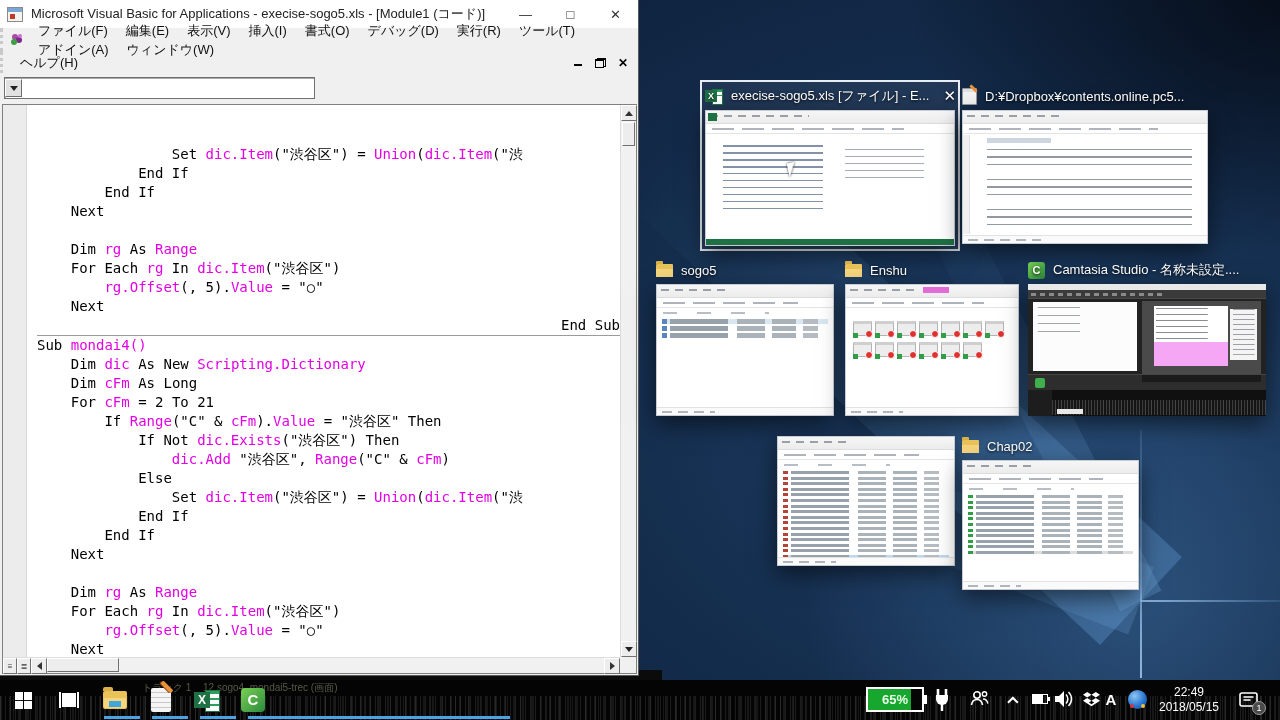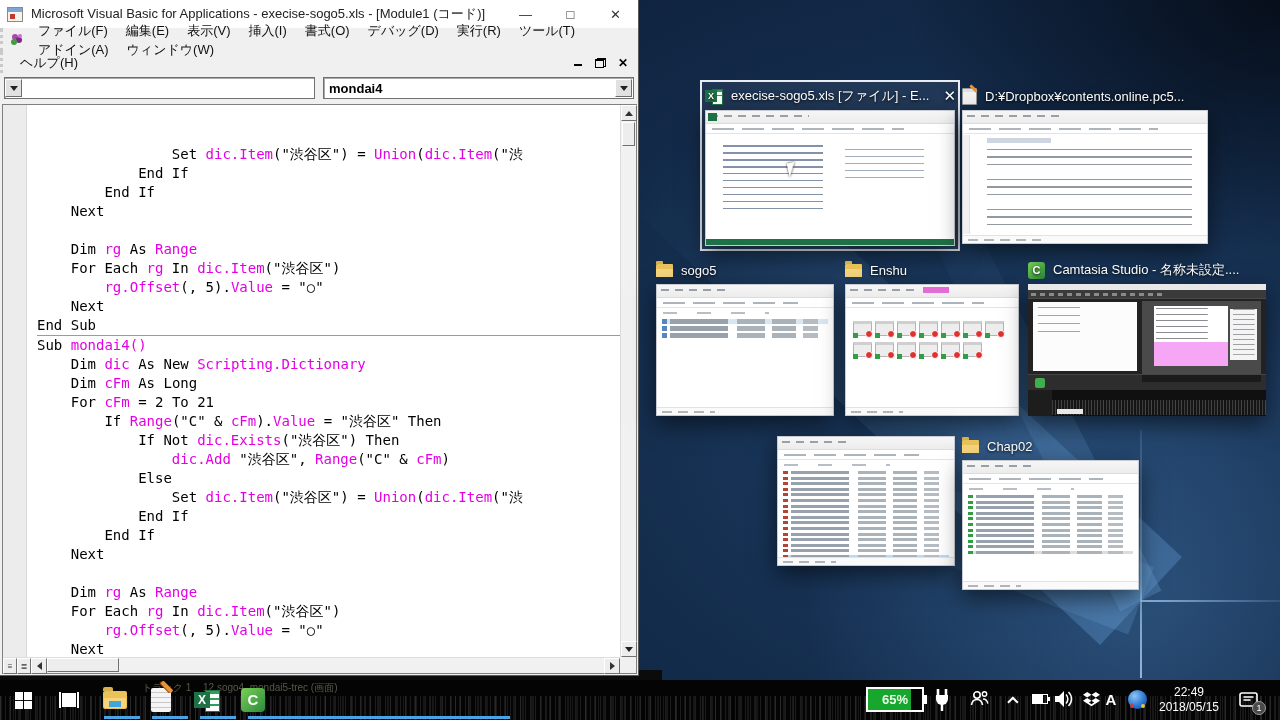--- a/index.html
+++ b/index.html
@@ -70,21 +70,21 @@
 
   #codeframe { position:absolute; left:2px; top:104px; right:1px; bottom:1px;
     border:1px solid #808080; background:#fff; }
   .marginstrip { position:absolute; left:0; top:0; bottom:16px; width:24px;
     background:#ececec; border-right:1px solid #d9d9d9; }
   #codeview { position:absolute; left:25px; top:0; right:16px; bottom:16px;
     background:#fff; overflow:hidden; padding:2px 0 0 9px;
     font-family:"DejaVu Sans Mono","Liberation Mono",monospace;
     font-size:14px; line-height:19px; white-space:pre; color:#000; }
   .cline { min-height:19px; }
-  .cline.hr { border-bottom:1px solid #9b9b9b; }
+  .cline.hr { border-bottom:1px solid #9b9b9b;text-align:right; }
   .cline .m { color:#e400e4; }
   .cline .k { color:#000; }
 
   .vscroll { position:absolute; right:0; top:0; bottom:16px; width:16px; background:#f1f1f1; border-left:1px solid #dcdcdc; }
   .hscroll { position:absolute; left:0; right:16px; bottom:0; height:16px; background:#f1f1f1; border-top:1px solid #dcdcdc; display:flex; }
   .sbtn { width:16px; height:16px; background:#ededed; border:1px solid; border-color:#fff #707070 #707070 #fff;
     display:flex; align-items:center; justify-content:center; flex:0 0 auto; }
   .arr-up    { width:0;height:0;border-left:4px solid transparent;border-right:4px solid transparent;border-bottom:5px solid #333; }
   .arr-left  { width:0;height:0;border-top:4px solid transparent;border-bottom:4px solid transparent;border-right:5px solid #333; }
   .arr-right { width:0;height:0;border-top:4px solid transparent;border-bottom:4px solid transparent;border-left:5px solid #333; }
@@ -323,26 +323,20 @@
       <div class="mdi-restore"></div>
       <div class="mdi-close">✕</div>
     </div>
   </div>
   <div class="comborow">
     <div class="combo combo-left">
       <div class="cbtn">
           <div class="arr-down"></div>
         </div>
     </div>
-    <div class="combo combo-right">
-      <div class="ctext">mondai4</div>
-      <div class="cbtn">
-          <div class="arr-down"></div>
-        </div>
-    </div>
   </div>
   <div id="codeframe">
     <div class="marginstrip"></div>
     <div id="codeview">
       <div><div class="cline"><span class="k">                Set </span><span class="m">dic.Item</span><span class="k">("渋谷区") = </span><span class="m">Union</span><span class="k">(</span><span class="m">dic.Item</span><span class="k">("渋</span></div><div class="cline"><span class="k">            End If</span></div><div class="cline"><span class="k">        End If</span></div><div class="cline"><span class="k">    Next</span></div><div class="cline">&nbsp;</div><div class="cline"><span class="k">    Dim </span><span class="m">rg</span><span class="k"> As </span><span class="m">Range</span></div><div class="cline"><span class="k">    For Each </span><span class="m">rg</span><span class="k"> In </span><span class="m">dic.Item</span><span class="k">("渋谷区")</span></div><div class="cline"><span class="k">        </span><span class="m">rg.Offset</span><span class="k">(, 5).</span><span class="m">Value</span><span class="k"> = "○"</span></div><div class="cline"><span class="k">    Next</span></div><div class="cline hr"><span class="k">End Sub</span></div><div class="cline"><span class="k">Sub </span><span class="m">mondai4()</span></div><div class="cline"><span class="k">    Dim </span><span class="m">dic</span><span class="k"> As New </span><span class="m">Scripting.Dictionary</span></div><div class="cline"><span class="k">    Dim </span><span class="m">cFm</span><span class="k"> As Long</span></div><div class="cline"><span class="k">    For </span><span class="m">cFm</span><span class="k"> = 2 To 21</span></div><div class="cline"><span class="k">        If </span><span class="m">Range</span><span class="k">("C" &amp; </span><span class="m">cFm</span><span class="k">).</span><span class="m">Value</span><span class="k"> = "渋谷区" Then</span></div><div class="cline"><span class="k">            If Not </span><span class="m">dic.Exists</span><span class="k">("渋谷区") Then</span></div><div class="cline"><span class="k">                </span><span class="m">dic.Add</span><span class="k"> "渋谷区", </span><span class="m">Range</span><span class="k">("C" &amp; </span><span class="m">cFm</span><span class="k">)</span></div><div class="cline"><span class="k">            Else</span></div><div class="cline"><span class="k">                Set </span><span class="m">dic.Item</span><span class="k">("渋谷区") = </span><span class="m">Union</span><span class="k">(</span><span class="m">dic.Item</span><span class="k">("渋</span></div><div class="cline"><span class="k">            End If</span></div><div class="cline"><span class="k">        End If</span></div><div class="cline"><span class="k">    Next</span></div><div class="cline">&nbsp;</div><div class="cline"><span class="k">    Dim </span><span class="m">rg</span><span class="k"> As </span><span class="m">Range</span></div><div class="cline"><span class="k">    For Each </span><span class="m">rg</span><span class="k"> In </span><span class="m">dic.Item</span><span class="k">("渋谷区")</span></div><div class="cline"><span class="k">        </span><span class="m">rg.Offset</span><span class="k">(, 5).</span><span class="m">Value</span><span class="k"> = "○"</span></div><div class="cline"><span class="k">    Next</span></div></div>
     </div>
     <div class="vscroll">
       <div class="sbtn" style="position:absolute;top:0;left:0;">
           <div class="arr-up"></div>
         </div>

